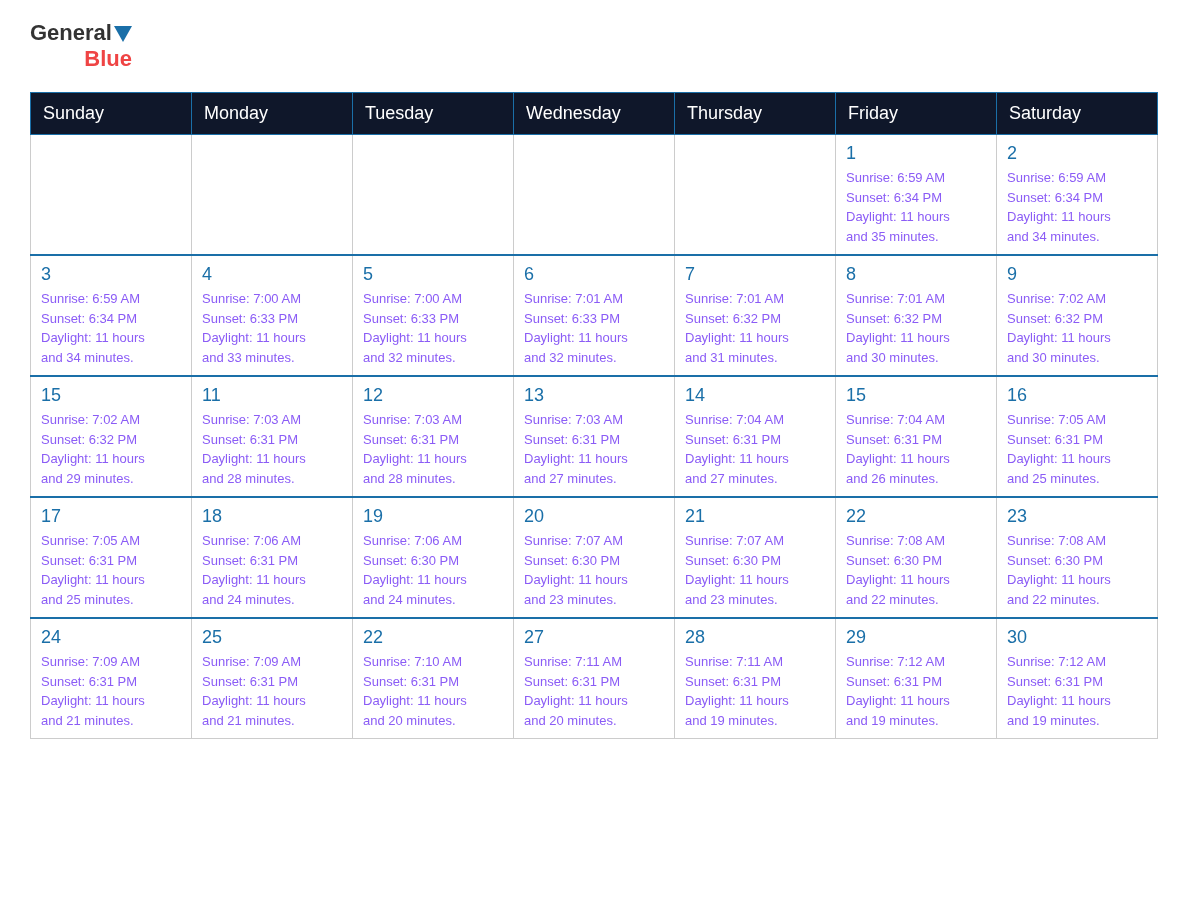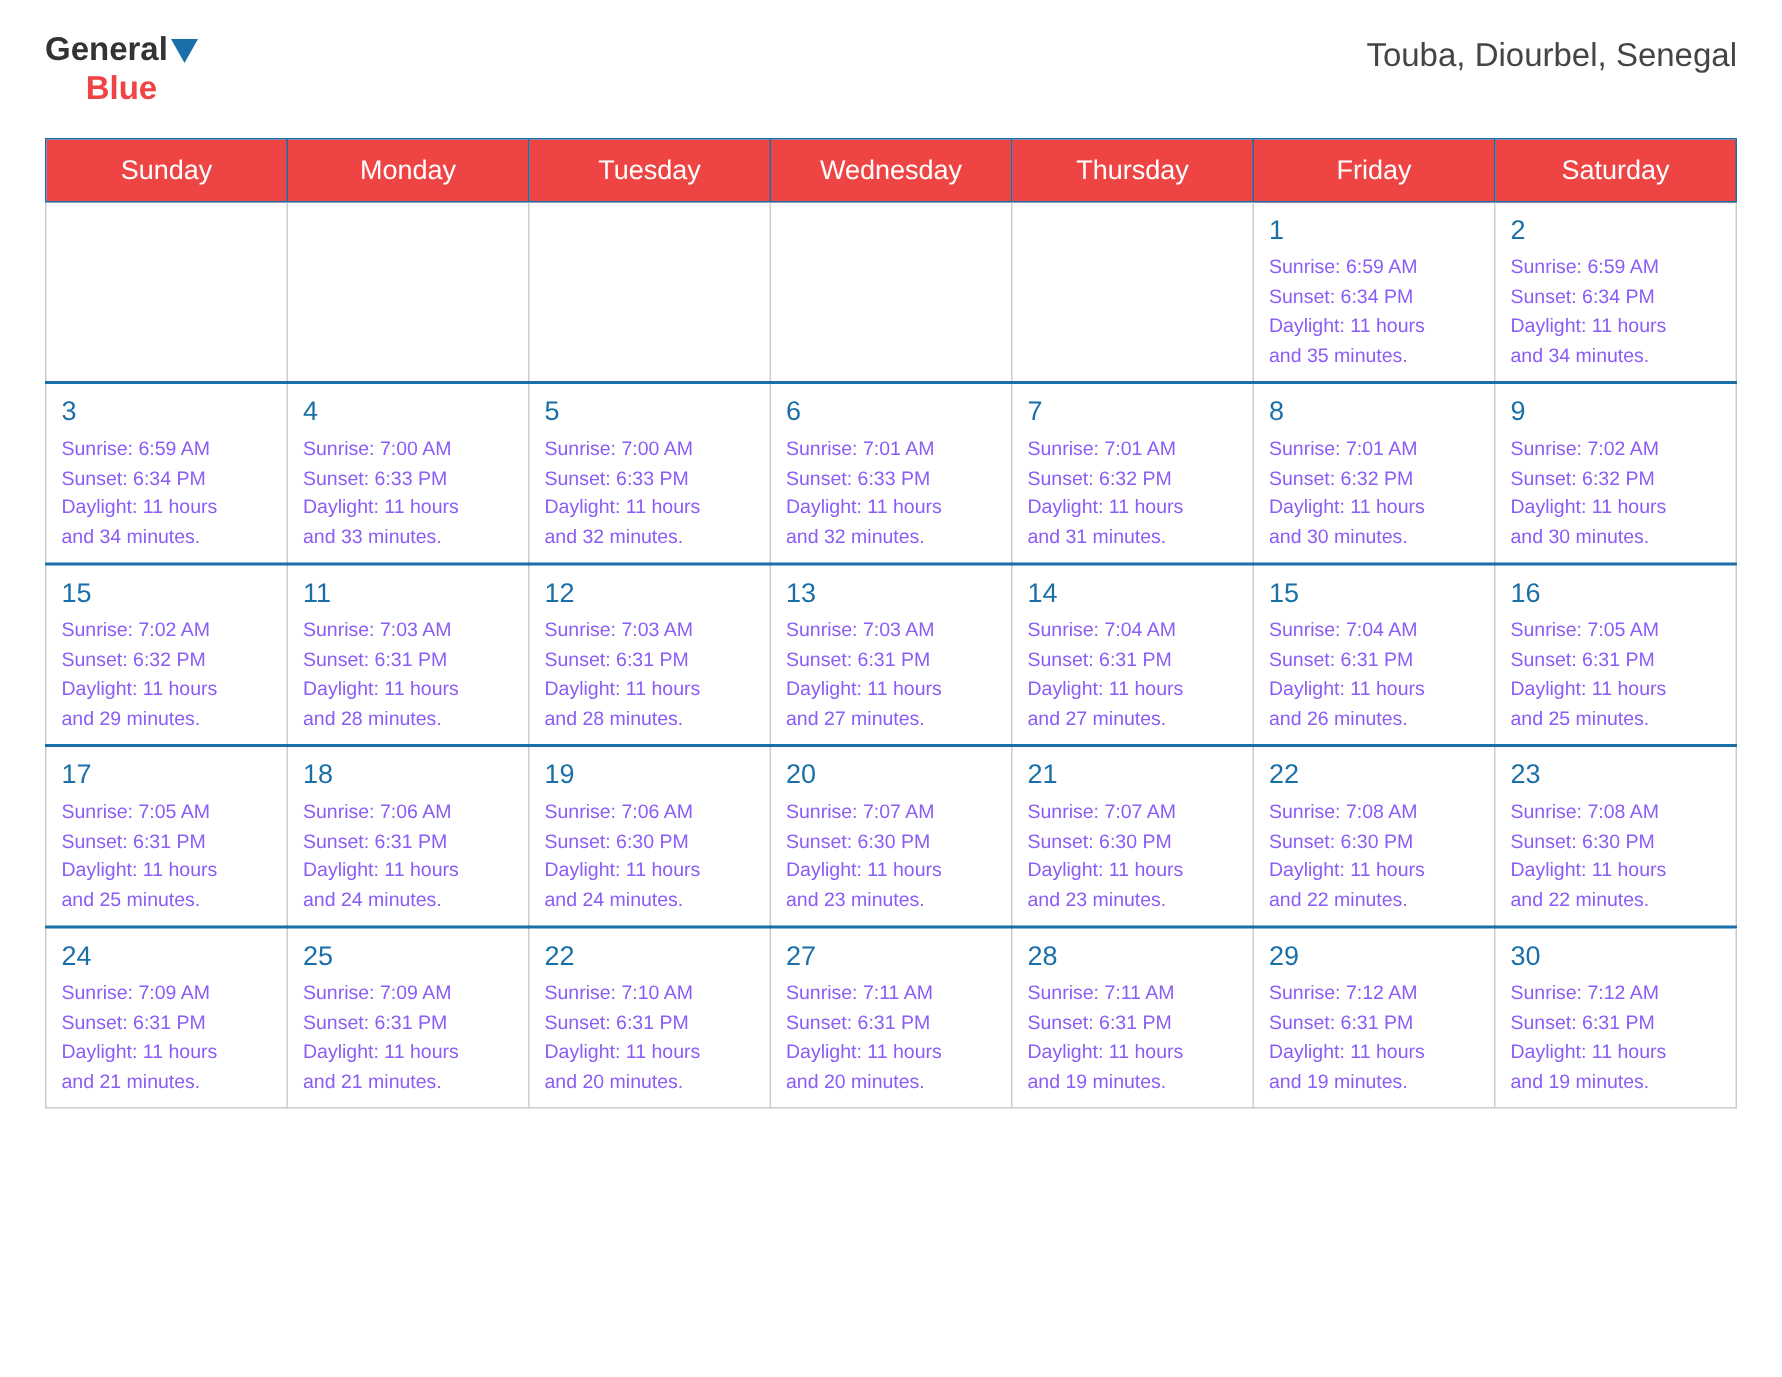--- a/index.html
+++ b/index.html
@@ -22,21 +22,21 @@
       color: #333;
     }
     .logo-blue {
       font-size: 22px;
       font-weight: bold;
       color: #ef4444;
     }
     .logo-wrapper {
       display: flex;
       flex-direction: column;
-      align-items: center;
+      align-items: flex-end;
     }
     .logo-top-row {
       display: flex;
       align-items: center;
     }
     .title-section {
       text-align: right;
     }
     .month-title {
       font-size: 52px;
@@ -47,26 +47,26 @@
     .location-title {
       font-size: 22px;
       color: #444;
       margin-top: 4px;
     }
     .calendar {
       width: 100%;
       border-collapse: collapse;
     }
     .calendar th {
-      background: #ef4444;
+      background: #0f172a;
       color: #fff;
       font-size: 18px;
       font-weight: normal;
       padding: 10px 12px;
-      text-align: center;
+      text-align: left;
       border: 1px solid #1a6fa8;
     }
     .calendar td {
       vertical-align: top;
       padding: 8px 10px;
       border: 1px solid #ccc;
       width: 14.28%;
       min-height: 90px;
       font-size: 13px;
       color: #333;
@@ -98,21 +98,20 @@
     <div class="logo-top-row">
       <span class="logo-text-general">General</span>
 
       <svg width="18" height="16" viewBox="0 0 18 16" style="margin-left:2px;margin-top:2px;">
         <polygon points="0,0 18,0 9,16" fill="#1a6fa8"></polygon>
       </svg>
     </div>
     <span class="logo-blue">Blue</span>
   </div>
   <div class="title-section">
-    <div class="location-title">Touba, Diourbel, Senegal</div>
   </div>
 </div>
 
 <table class="calendar">
   <thead>
     <tr>
 
     <th>Sunday</th>
         <th>Monday</th>
         <th>Tuesday</th>

